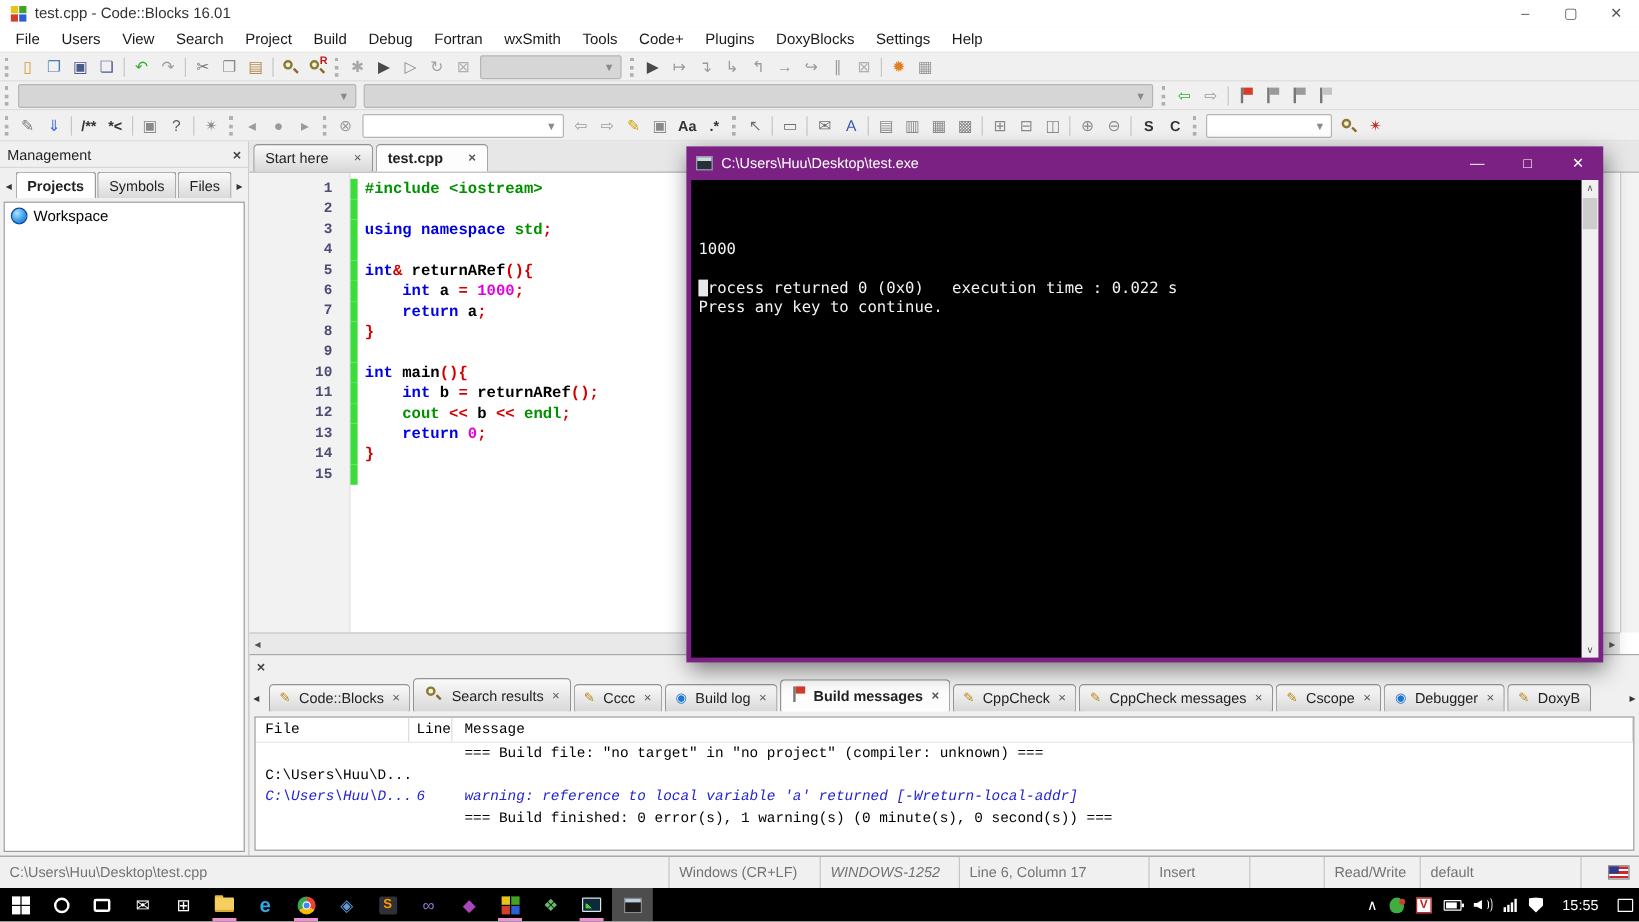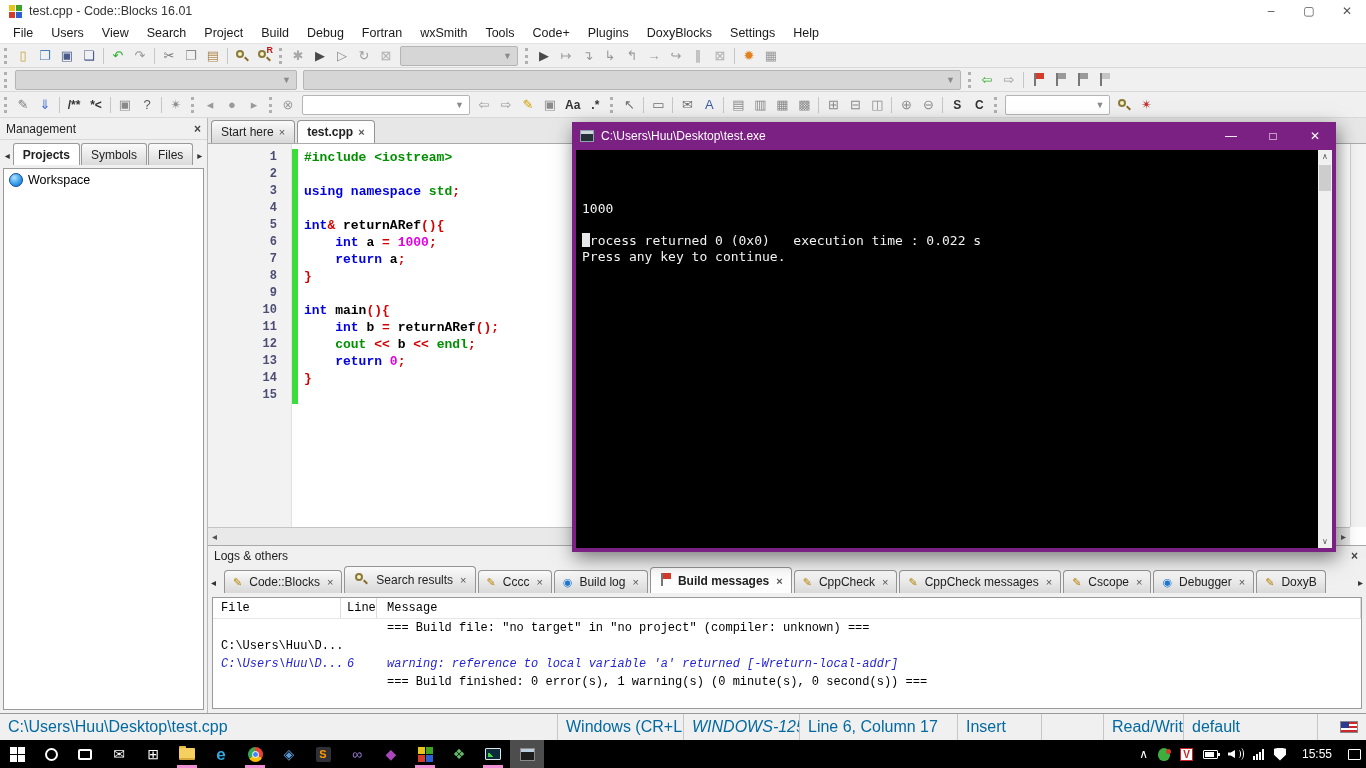--- a/index.html
+++ b/index.html
@@ -67,21 +67,21 @@
   .mg-tree{position:absolute;left:3px;right:3px;top:50px;bottom:3px;background:#fff;
     border:1px solid #9a9a9a;padding:2px;}
   .tree-item{display:flex;align-items:center;gap:5px;padding:2px 3px;font-size:12.5px;}
   .globe{width:14px;height:14px;border-radius:50%;border:1px solid #0d47a1;
     background:radial-gradient(circle at 35% 30%,#aee1ff 0%,#39a0e8 55%,#1565c0 100%);}
 
   
   .editor{position:absolute;left:208px;top:118px;right:0;height:427px;background:#fff;}
   .ed-tabs{height:26px;background:#e7e7e7;display:flex;align-items:flex-end;padding-left:3px;
     border-bottom:1px solid #aaa;}
-  .ed-tab{display:flex;align-items:center;gap:5px;padding:4px 9px;font-size:12px;
+  .ed-tab{display:flex;align-items:center;gap:21px;padding:4px 9px;font-size:12px;
     background:linear-gradient(#fafafa,#d8d8d8);border:1px solid #949494;border-bottom:none;
     border-radius:4px 4px 0 0;margin-right:2px;color:#222;}
   .ed-tab.active{background:#fdfdfd;font-weight:bold;}
   .tab-x{color:#555;font-size:11px;}
   .ed-body{position:absolute;left:0;right:16px;top:26px;bottom:18px;background:#fff;overflow:hidden;
     font-family:"Liberation Mono","DejaVu Sans Mono",monospace;font-size:13px;font-weight:bold;
     line-height:17px;padding-top:5px;}
   .gutter-bg{position:absolute;left:0;top:0;bottom:0;width:84px;background:#f2f2f2;
     border-right:1px solid #e2e2e2;}
   .ed-line{position:relative;display:flex;height:17px;}
@@ -121,21 +121,21 @@
   .c1{width:128px;padding-left:8px;}
   .c2{width:36px;padding-left:6px;}
   .c3{flex:1;padding-left:10px;white-space:pre;}
   .ltr{display:flex;height:18px;align-items:center;}
   .ltr.warning{color:#2424d2;font-style:italic;}
 
   
   .statusbar{position:absolute;left:0;top:713px;right:0;height:27px;background:#f0f0f0;
     border-top:1px solid #999;display:flex;align-items:stretch;}
   .st-sec{display:flex;align-items:center;padding:0 8px;border-right:1px solid #c6c6c6;
-    font-size:16px;color:#0369a1;overflow:hidden;white-space:nowrap;}
+    font-size:12px;color:#737373;overflow:hidden;white-space:nowrap;}
   .us-flag{position:relative;width:18px;height:12px;
     background:repeating-linear-gradient(#cc2a2a 0 2px,#fff 2px 4px);border:1px solid #888;}
   .us-flag i{position:absolute;left:0;top:0;width:8px;height:6px;background:#2a3b8f;}
 
   
   .taskbar{position:absolute;left:0;top:740px;right:0;height:28px;background:#000;
     display:flex;align-items:center;color:#fff;}
   .tb-btn{width:34px;height:28px;display:flex;align-items:center;justify-content:center;position:relative;}
   .tb-btn.running::after{content:"";position:absolute;left:7px;right:7px;bottom:0;height:3px;background:#ef8fd4;}
   .tb-btn.active{background:rgba(255,255,255,0.30);}
@@ -508,21 +508,20 @@
       </div>
     <div class="ed-vscroll"></div>
     <div class="ed-hscroll">
       <span>◂</span>
       <span>▸</span>
     </div>
   </div>
 
   <div class="logs">
     <div class="logs-header">
-      <span class="t">Logs &amp; others</span>
       <span class="mg-x">×</span>
     </div>
     <div class="logs-tabs" id="logTabs">
       <span class="lt-arrow">◂</span>
       <span class="lt-arrow right">▸</span>
     <span class="log-tab">
           <span class="lti" style="color: rgb(184, 134, 11);">✎</span>
           <span>Code::Blocks</span>
           <span class="tab-x">×</span>
         </span>

